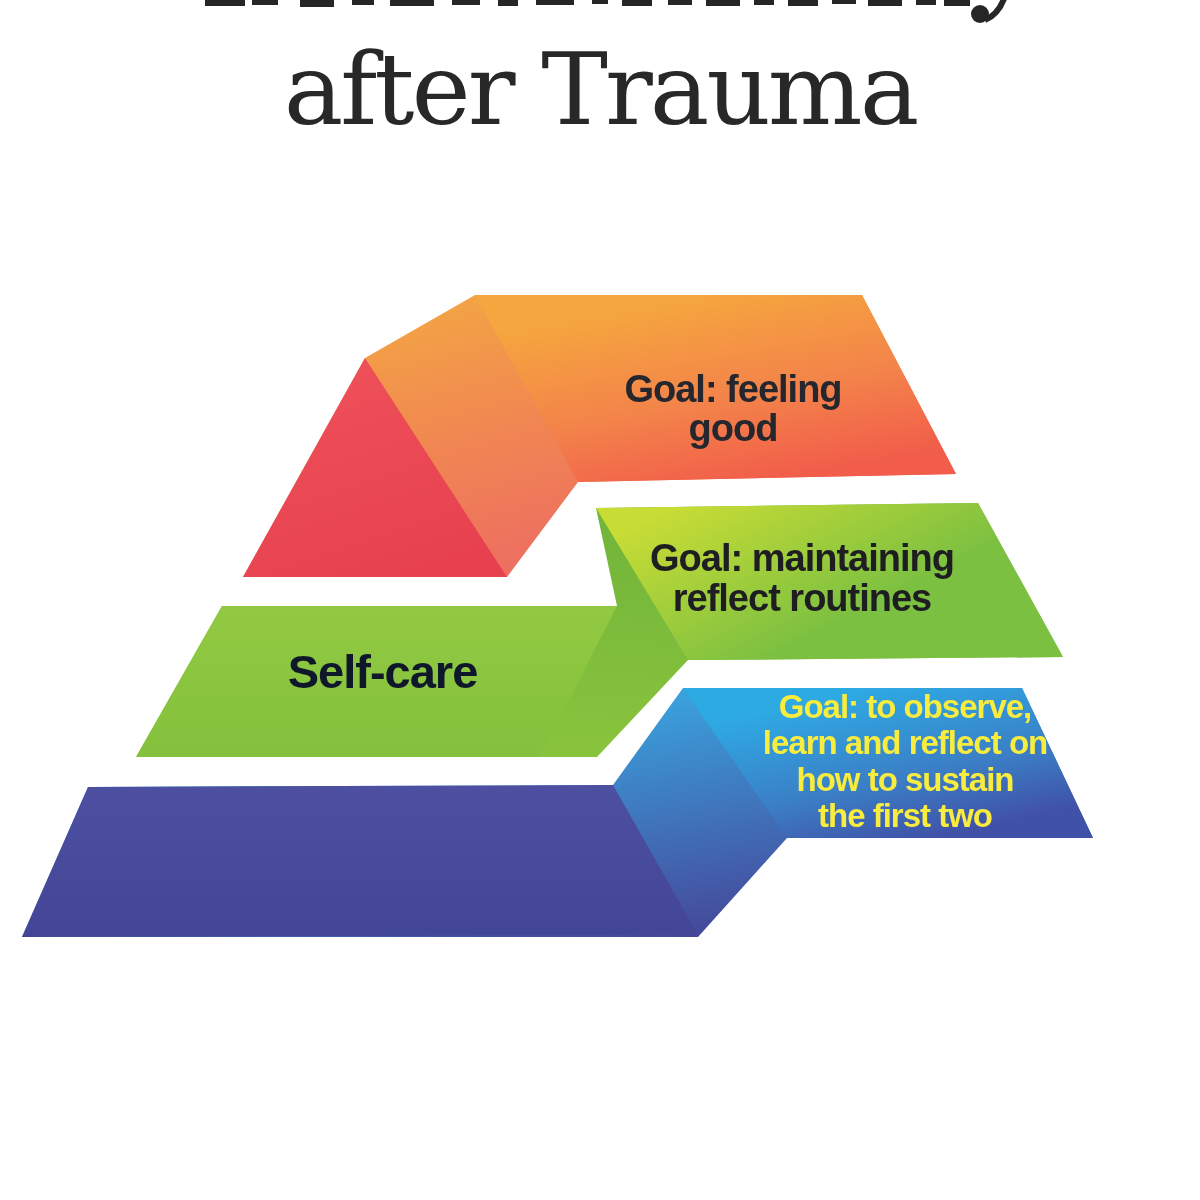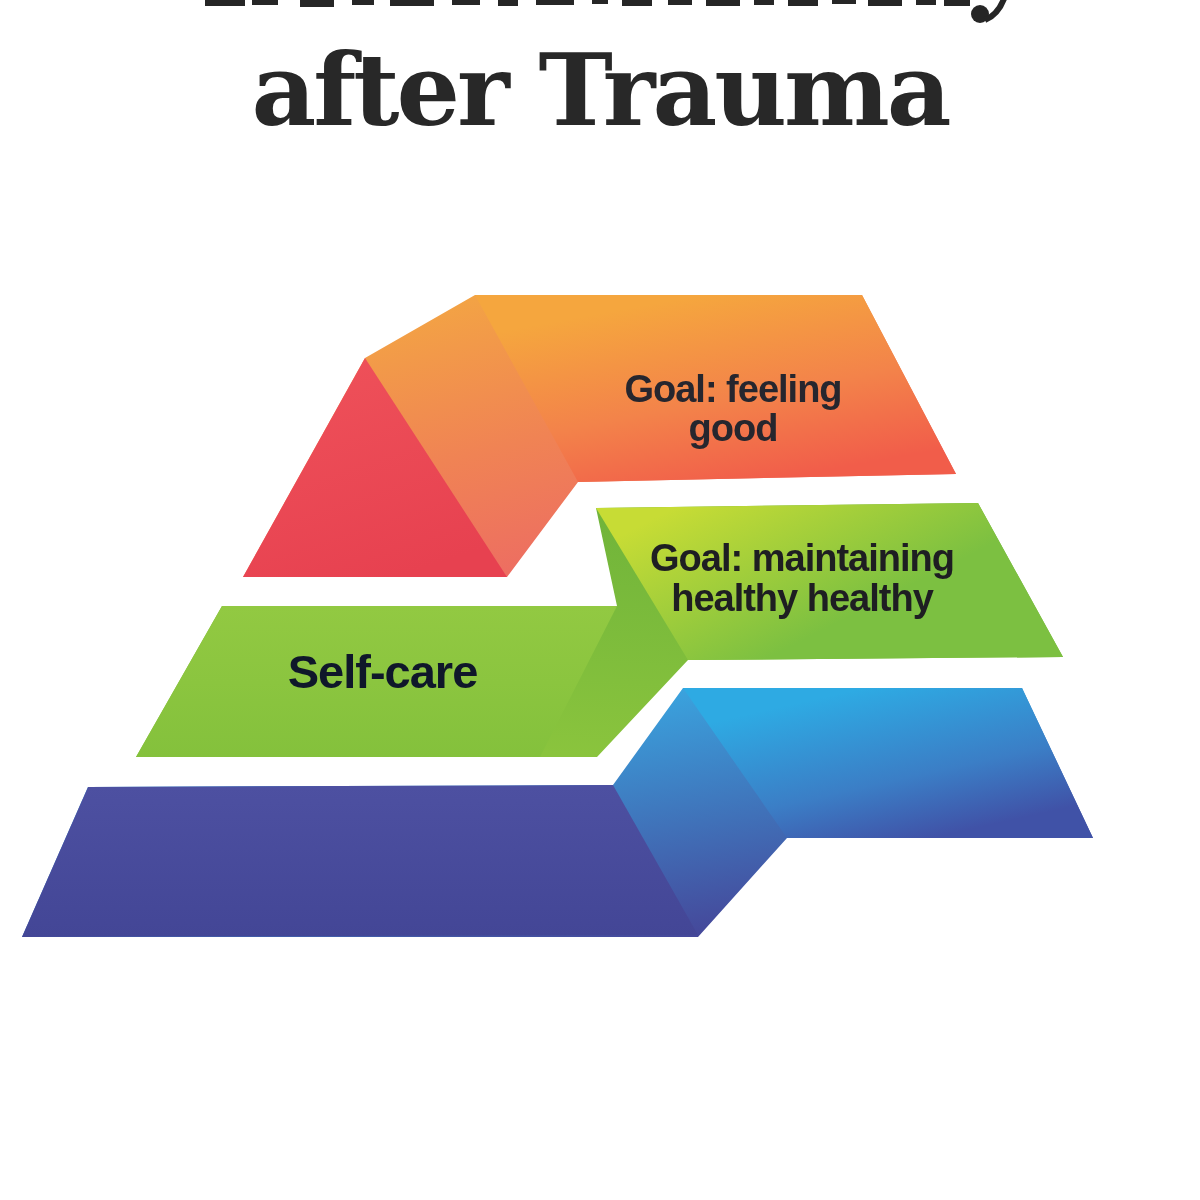--- a/index.html
+++ b/index.html
@@ -1,20 +1,20 @@
 <!DOCTYPE html>
 <html><head>
 <meta charset="utf-8">
 <style>
   html,body{margin:0;padding:0;background:#ffffff;}
   #stage{position:relative;width:1200px;height:1200px;overflow:hidden;background:#ffffff;
          font-family:"Liberation Sans",sans-serif;}
   #pyramid-svg{position:absolute;left:0;top:0;}
   .page-title{position:absolute;left:0;top:40px;width:1200px;text-align:center;
-              font-family:"DejaVu Serif",serif;font-weight:bold;font-size:100px;
+              font-family:"DejaVu Serif",serif;font-weight:normal;font-size:100px;
               letter-spacing:-3px;line-height:1;color:#282828;}
   .lbl{position:absolute;text-align:center;font-weight:bold;white-space:pre-line;}
   .lbl-enjoyment{left:308px;top:478px;width:220px;font-size:45px;letter-spacing:-1px;color:#1e1e22;}
   .lbl-selfcare{left:270px;top:644px;width:225px;font-size:47px;letter-spacing:-1px;color:#0f172a;}
   .lbl-selfsust{left:140px;top:833px;width:440px;font-size:46px;letter-spacing:-2px;color:#f8ec52;}
   .goal1{left:583px;top:370px;width:300px;font-size:38px;line-height:1.03;letter-spacing:-1px;color:#26262e;}
   .goal2{left:622px;top:539px;width:360px;font-size:38px;line-height:1.05;letter-spacing:-1px;color:#1e1e22;}
   .goal3{left:705px;top:689px;width:400px;font-size:33px;line-height:1.1;letter-spacing:-1px;color:#f8ec3e;}
 </style>
 </head>
@@ -107,16 +107,20 @@
     </g>
   </svg>
 
   <div class="page-title">after Trauma</div>
 
   <div class="lbl goal1">Goal: feeling
 good</div>
 
   <div class="lbl lbl-selfcare">Self-care</div>
   <div class="lbl goal2">Goal: maintaining
-healthy healthy</div>
+reflect routines</div>
 
+  <div class="lbl goal3">Goal: to observe,
+learn and reflect on
+how to sustain
+the first two</div>
 
 </div>
 
 </body></html>

